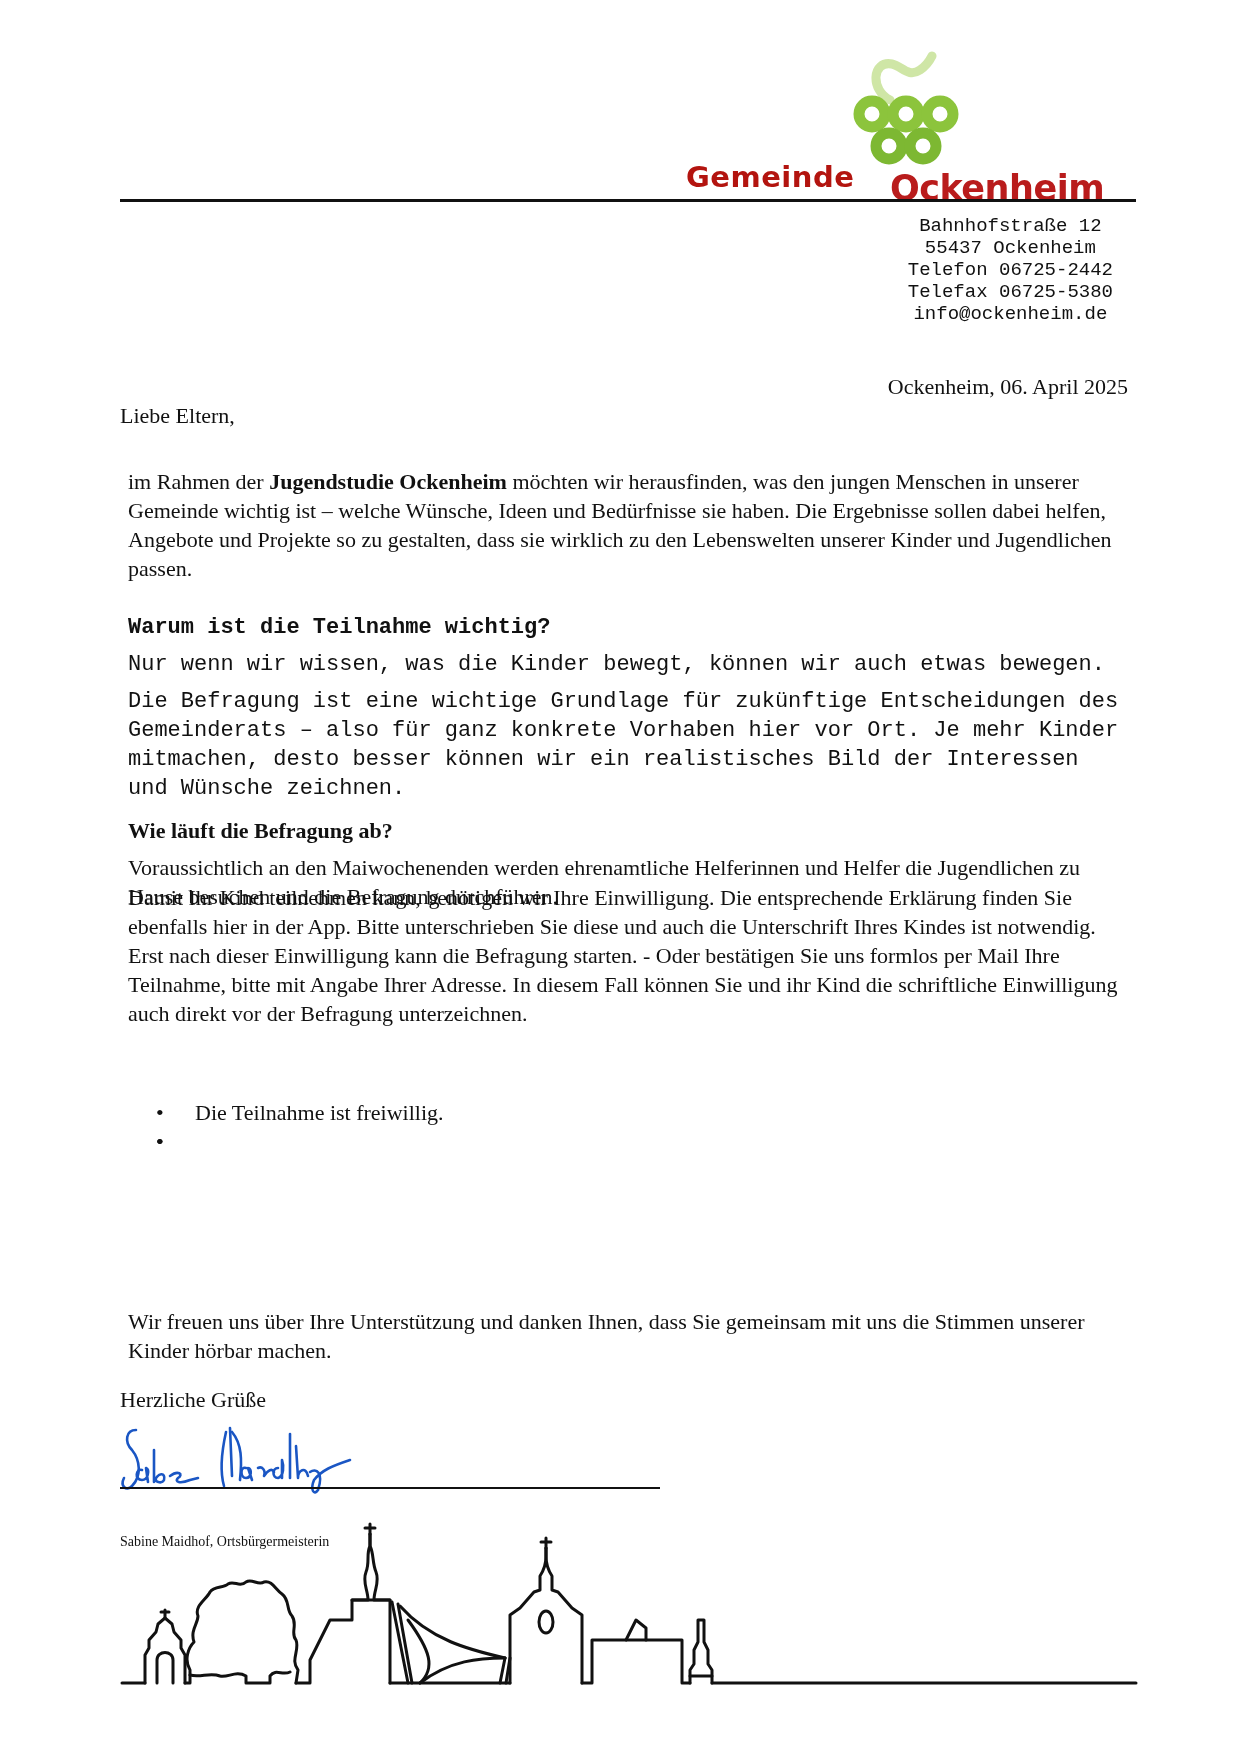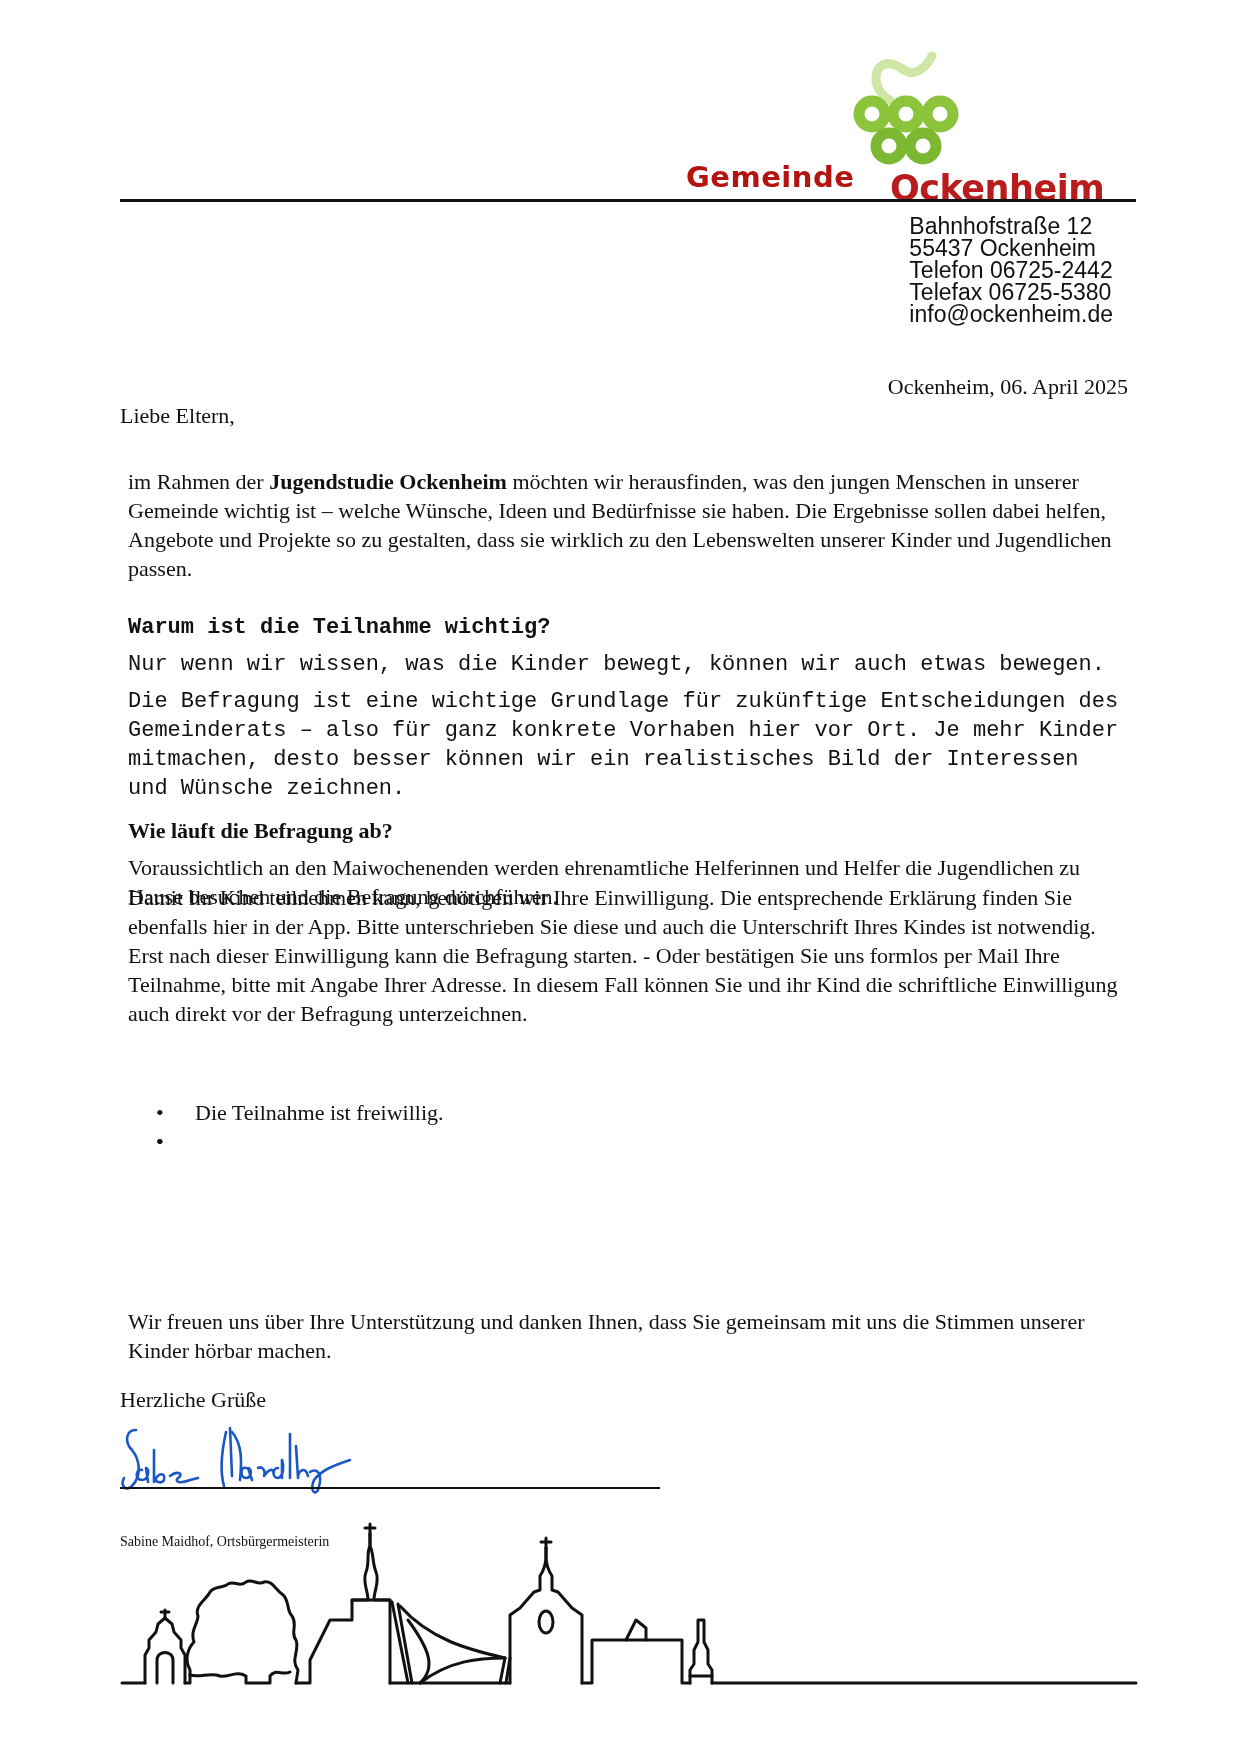--- a/index.html
+++ b/index.html
@@ -6,22 +6,22 @@
   body { width: 1240px; height: 1753px; position: relative; overflow: hidden;
          font-family: "Liberation Serif", "DejaVu Serif", serif; color: #111; }
   .abs { position: absolute; }
 
   #logo-gemeinde { left: 686px; top: 160px; font-size: 29px; font-weight: bold; color: #b3140f;
                    font-family: "DejaVu Sans", sans-serif; letter-spacing: 0.5px; }
   #logo-ockenheim { left: 890px; top: 160px; font-size: 35px; font-weight: bold; color: #b91c1c;
                     font-family: "DejaVu Sans", sans-serif; letter-spacing: -0.5px; margin-top: 8px; }
   #header-line { left: 120px; top: 199px; width: 1016px; height: 3px; background: #111; }
 
-  #address { right: 127px; top: 215px; text-align: left; font-size: 23px; line-height: 22px;
-             font-family: Liberation Sans, sans-serif; color: #111; }
+  #address { right: 127px; top: 215px; text-align: center; font-size: 19px; line-height: 22px;
+             font-family: Liberation Mono, monospace; color: #111; }
   #address div { white-space: nowrap; }
 
   #date { right: 112px; top: 374px; font-size: 22px; }
   #salutation { left: 120px; top: 403px; font-size: 22px; }
 
   .body-text { left: 120px; width: 1010px; font-size: 22px; line-height: 29px; }
   .body-text p { margin: 8px; }
   .h { font-weight: bold; }
 
   #intro { top: 459px; }

